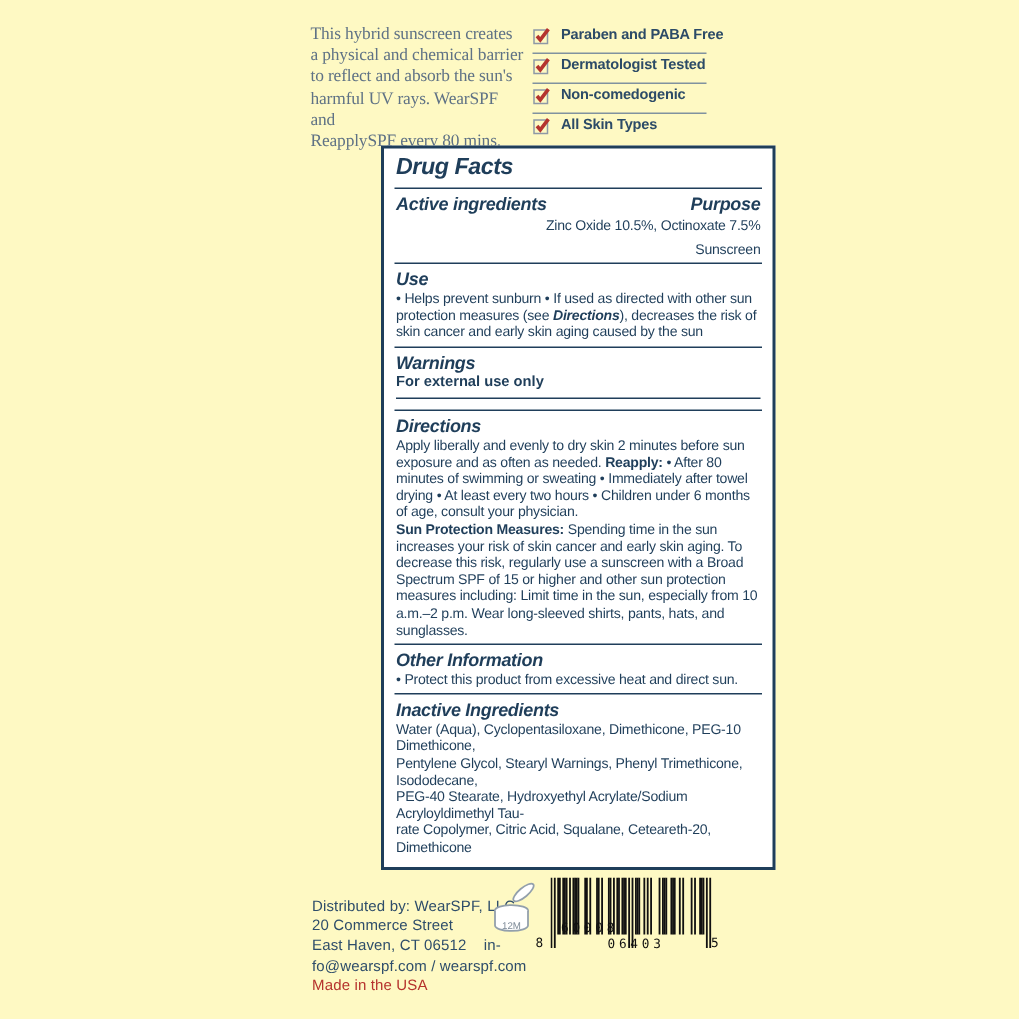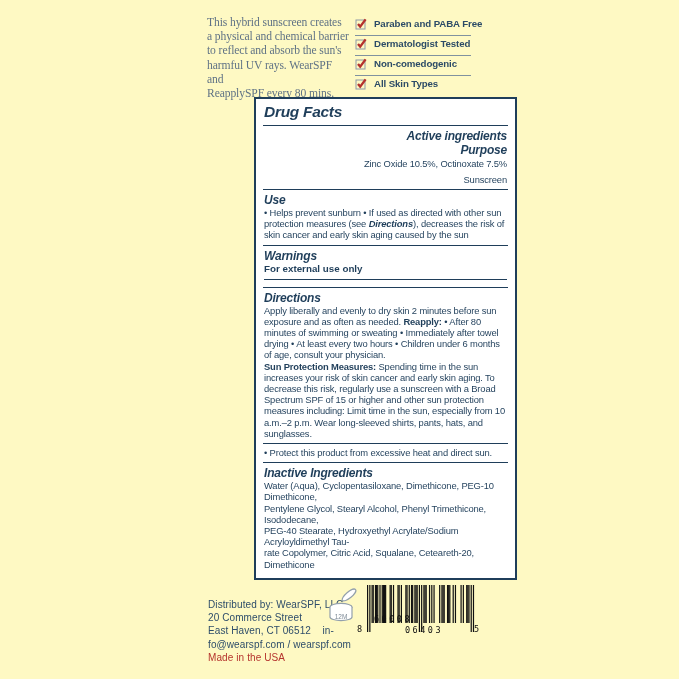--- a/index.html
+++ b/index.html
@@ -26,21 +26,21 @@
     position:absolute; left:207px; top:97px; width:263px; height:483px;
     border:2px solid #1f3e5a; background:#fff; color:#1f3e5a;
     padding:2px 7px 0 7px; overflow:hidden;margin-left:47px;
   }
   .df-title { font-size:15.5px; font-weight:700; font-style:italic; letter-spacing:-0.3px; padding:2px 0 4px 1px; }
   hr.df { border:0; border-top:1.5px solid #1f3e5a; margin:0; }
   .df-sec { padding:3px 1px 4px 1px; }
   .df-head { font-size:12px; font-weight:700; font-style:italic; letter-spacing:-0.2px; line-height:14px; }
   .df-body { font-size:9.4px; line-height:11.2px; letter-spacing:-0.15px; }
   .df-sub { font-size:9.8px; font-weight:700; line-height:12px; padding-bottom:3px; }
-  .ai-heads { display:flex; justify-content:space-between; align-items:flex-end;flex-direction:column; }
+  .ai-heads { display:flex; justify-content:space-between; align-items:flex-end; }
   .ai-line { display:flex; align-items:flex-end; font-size:9.4px; line-height:11.5px; letter-spacing:-0.15px; padding-top:1px;flex-direction:column; }
   .ai-leader { flex:1; border-bottom:1.5px dotted #51677d; margin:0 3px 3px 3px; }
   .inner-sep { border:0; border-top:1.5px solid #1f3e5a; margin:1px 0 3px; }
   .pre { white-space:pre; }
 
   
   .distributor {
     position:absolute; left:208px; top:598px;
     font-size:10px; line-height:13.2px; color:#2e4d6a; letter-spacing:0.1px;
   }
@@ -133,29 +133,30 @@
     <hr class="df">
 
     <div class="df-sec">
       <div class="df-head">Directions</div>
       <div class="df-body"><span>Apply liberally and evenly to dry skin 2 minutes before sun exposure and as often as needed. </span><span style="font-weight: 700;">Reapply:</span><span> • After 80 minutes of swimming or sweating • Immediately after towel drying • At least every two hours • Children under 6 months of age, consult your physician.</span></div>
       <div class="df-body"><span style="font-weight: 700;">Sun Protection Measures:</span><span> Spending time in the sun increases your risk of skin cancer and early skin aging. To decrease this risk, regularly use a sunscreen with a Broad Spectrum SPF of 15 or higher and other sun protection measures including: Limit time in the sun, especially from 10 a.m.–2 p.m. Wear long-sleeved shirts, pants, hats, and sunglasses.</span></div>
     </div>
     <hr class="df">
 
     <div class="df-sec">
+      <div class="df-head">Other Information</div>
       <div class="df-body">• Protect this product from excessive heat and direct sun.</div>
     </div>
     <hr class="df">
 
     <div class="df-sec">
       <div class="df-head">Inactive Ingredients</div>
       <div class="df-body">
         <div>Water (Aqua), Cyclopentasiloxane, Dimethicone, PEG-10 Dimethicone,</div>
-        <div>Pentylene Glycol, Stearyl Alcohol, Phenyl Trimethicone, Isododecane,</div>
+        <div>Pentylene Glycol, Stearyl Warnings, Phenyl Trimethicone, Isododecane,</div>
         <div>PEG-40 Stearate, Hydroxyethyl Acrylate/Sodium Acryloyldimethyl Tau-</div>
         <div>rate Copolymer, Citric Acid, Squalane, Ceteareth-20, Dimethicone</div>
 
       </div>
     </div>
 
   </div>
 
   <div class="distributor">
     <div class="pre">Distributed by: WearSPF, LLC</div>

